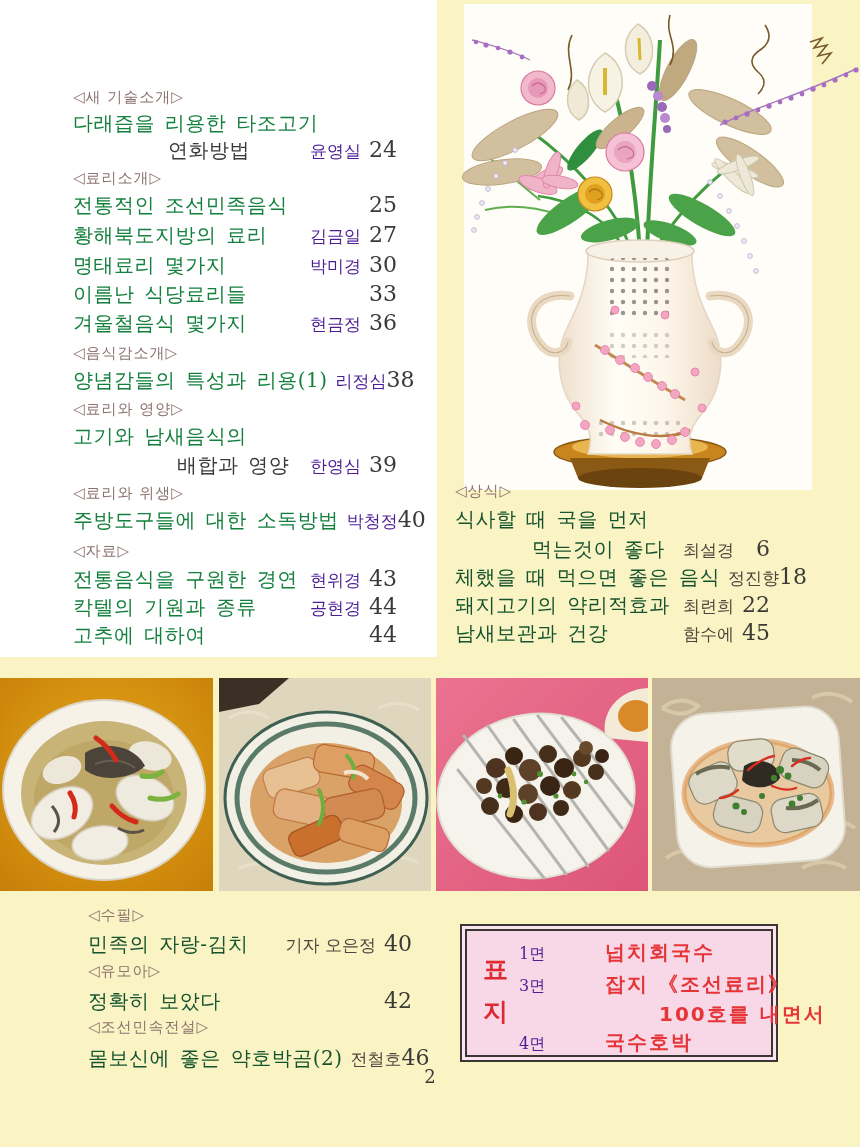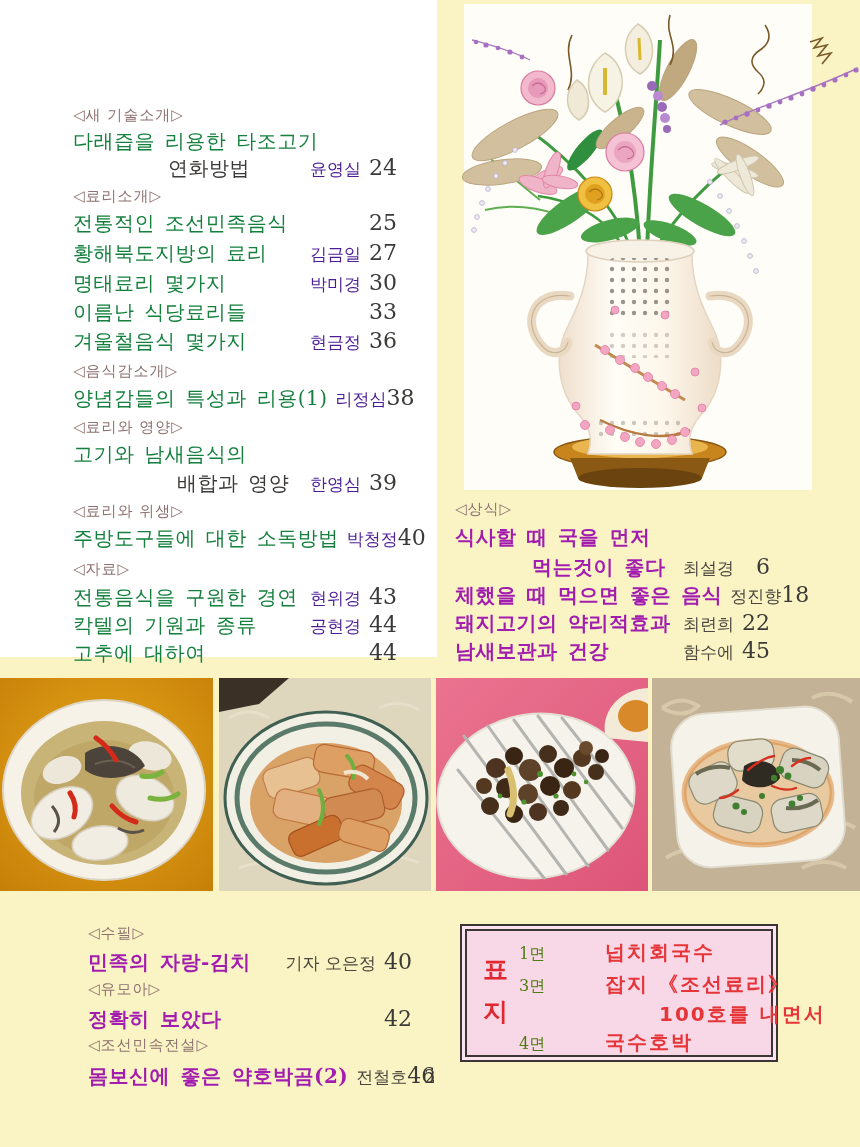--- a/index.html
+++ b/index.html
@@ -3,46 +3,46 @@
 <meta charset="utf-8">
 <style>
   html,body{margin:0;padding:0;}
   body{font-family:"DejaVu Serif","Liberation Serif",serif;}
   #canvas{position:relative;width:860px;height:1147px;background:#faf4c4;overflow:hidden;}
 
   .panel-left{position:absolute;left:0;top:0;width:437px;height:657px;background:#ffffff;}
   .vase-backdrop{position:absolute;left:464px;top:4px;width:348px;height:486px;background:#fffdf8;}
   .vase-wrap{position:absolute;left:420px;top:0;width:440px;height:500px;}
 
-  .toc{position:absolute;margin-top:18px;}
+  .toc{position:absolute;}
   .toc-left{left:73px;top:0;width:324px;height:660px;}
   .toc-right{left:455px;top:0;width:315px;height:660px;}
   .toc-bottom{left:88px;top:0;width:324px;height:1147px;}
 
   .sec-h{position:absolute;left:0;font-size:15px;letter-spacing:1px;color:#8d7170;
          font-family:"DejaVu Sans","Liberation Sans",sans-serif;white-space:nowrap;}
   .trow{position:absolute;left:0;right:0;display:flex;align-items:baseline;white-space:nowrap;}
   .t{font-size:20px;color:#15803d;letter-spacing:.5px;word-spacing:3px;}
   .t2{font-size:20px;color:#3c3a38;letter-spacing:.5px;word-spacing:3px;}
   .a{margin-left:auto;font-size:17px;color:#4c1d95;padding-left:8px;}
   .p{width:36px;text-align:right;font-size:22px;color:#3c3a38;}
-  .bold .t,.bold .t2{font-weight:bold;color:#a21caf;}
+  .bold .t,.bold .t2{font-weight:normal;color:#14532d;}
   .bold .a{color:#4c463f;}
 
   .photo{position:absolute;top:678px;height:213px;}
   .photo svg{display:block;}
 
   .cover-box{position:absolute;left:460px;top:924px;width:318px;height:138px;
              border:2px solid #3b3533;background:#fbe4ef;padding:3px;box-sizing:border-box;}
   .cover-inner{position:relative;width:100%;height:100%;border:2px solid #3b3533;
                background:#f8d7e7;box-sizing:border-box;}
   .cover-label{position:absolute;left:16px;font-size:25px;font-weight:bold;color:#e02830;
                font-family:"DejaVu Sans","Liberation Sans",sans-serif;}
   .cover-row{position:absolute;left:0;white-space:nowrap;}
-  .cno{display:inline-block;margin-left:52px;width:40px;font-size:16px;color:#4d7c0f;}
+  .cno{display:inline-block;margin-left:52px;width:40px;font-size:16px;color:#4c1d95;}
   .ctitle{font-size:20px;font-weight:bold;color:#e53538;letter-spacing:2px;
           font-family:"DejaVu Sans","Liberation Sans",sans-serif;margin-left:46px;}
   .cover-row.cont{left:146px;}
 
   .page-num{position:absolute;left:0;top:1066px;width:860px;text-align:center;
             font-size:18px;color:#3a3a38;}
 </style>
 </head>
 <body>
 

